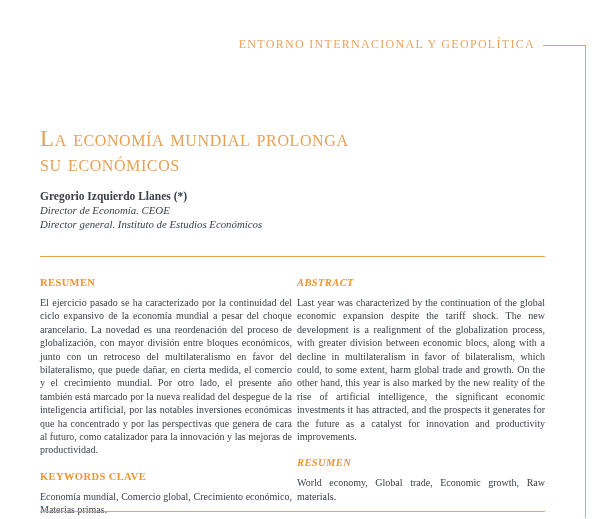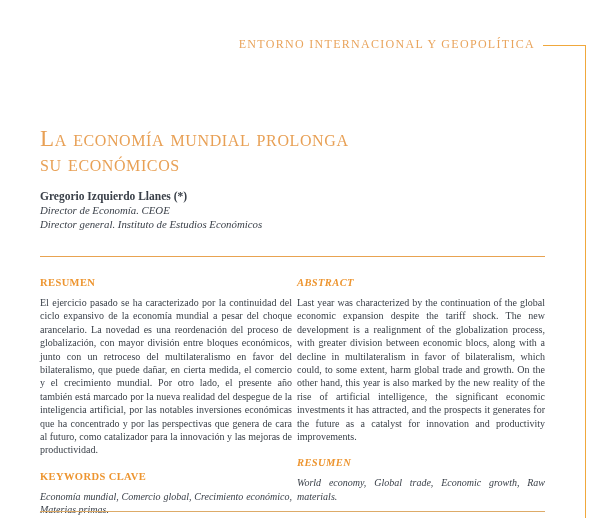--- a/index.html
+++ b/index.html
@@ -68,21 +68,21 @@
   }
   .sec-heading.italic{font-style:italic;}
   .sec-body{
     margin:8px 0 0 0;
     font-size:10px;line-height:13.4px;
     text-align:justify;
     color:#3A4049;
   }
   .sec-body.italic{}
   .kw-heading{margin-top:14px;}
-  .kw-body{margin-top:8px;font-style:italic;}
+  .kw-body{margin-top:8px;}
 </style>
 </head>
 <body>
 
 <div class="page">
 
   <div class="running-head">ENTORNO INTERNACIONAL Y GEOPOLÍTICA</div>
 
   <div class="corner-rule"></div>
 

